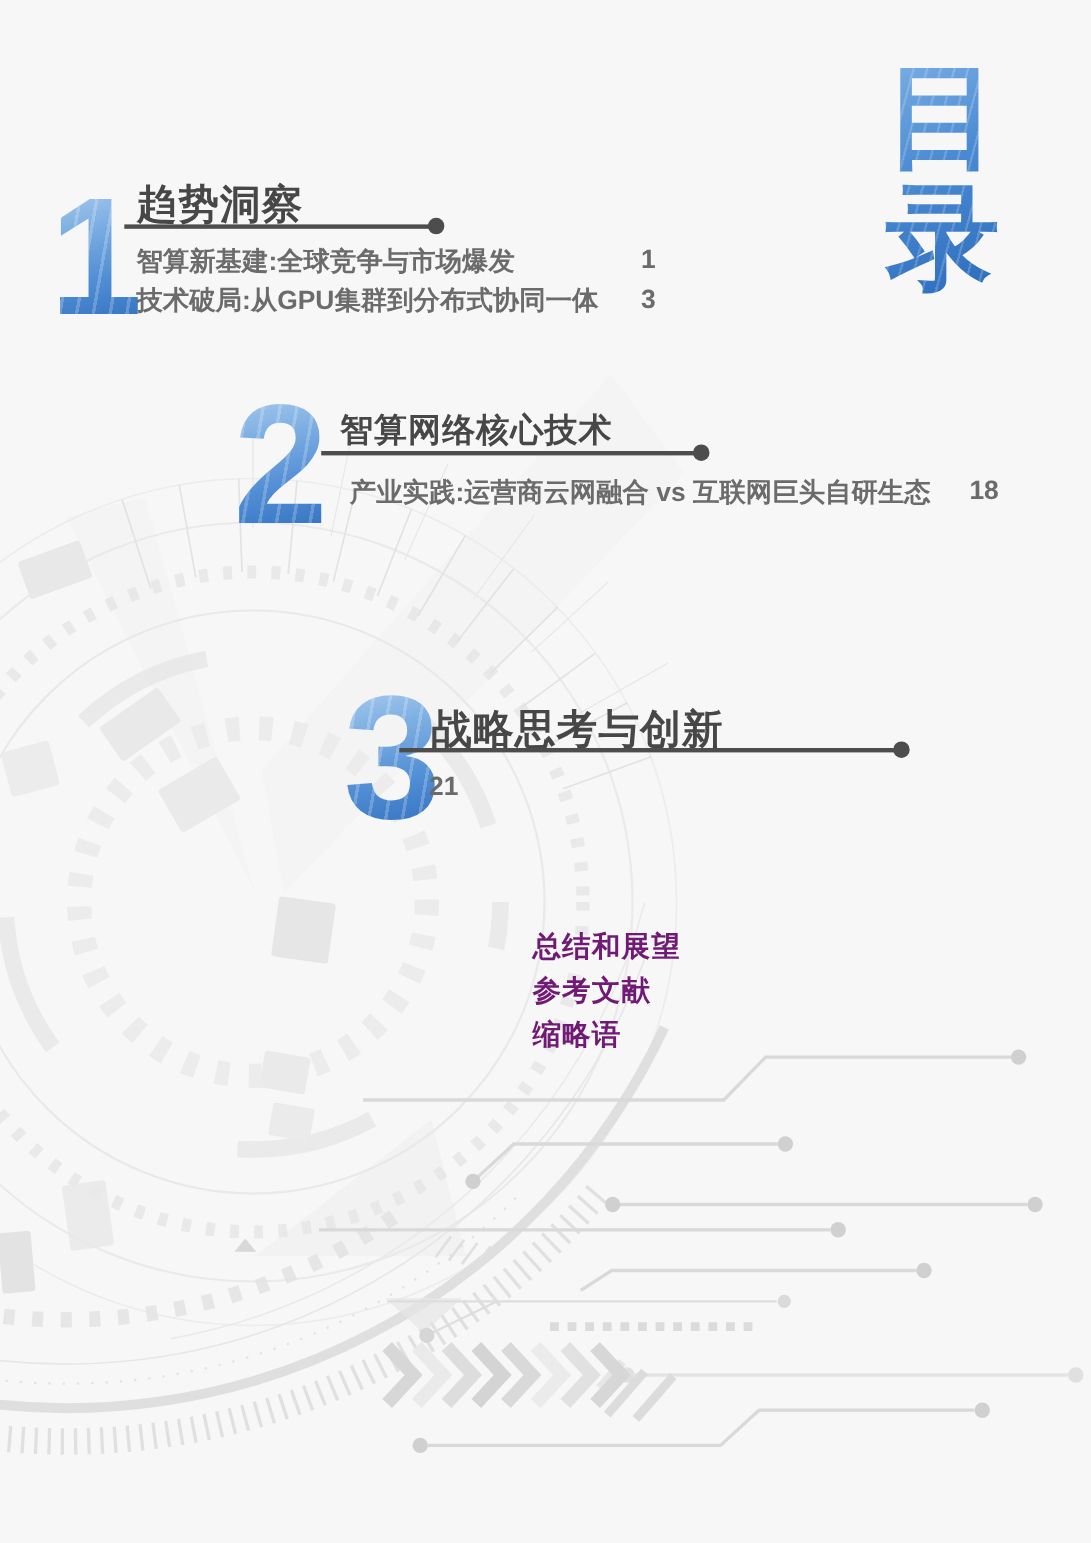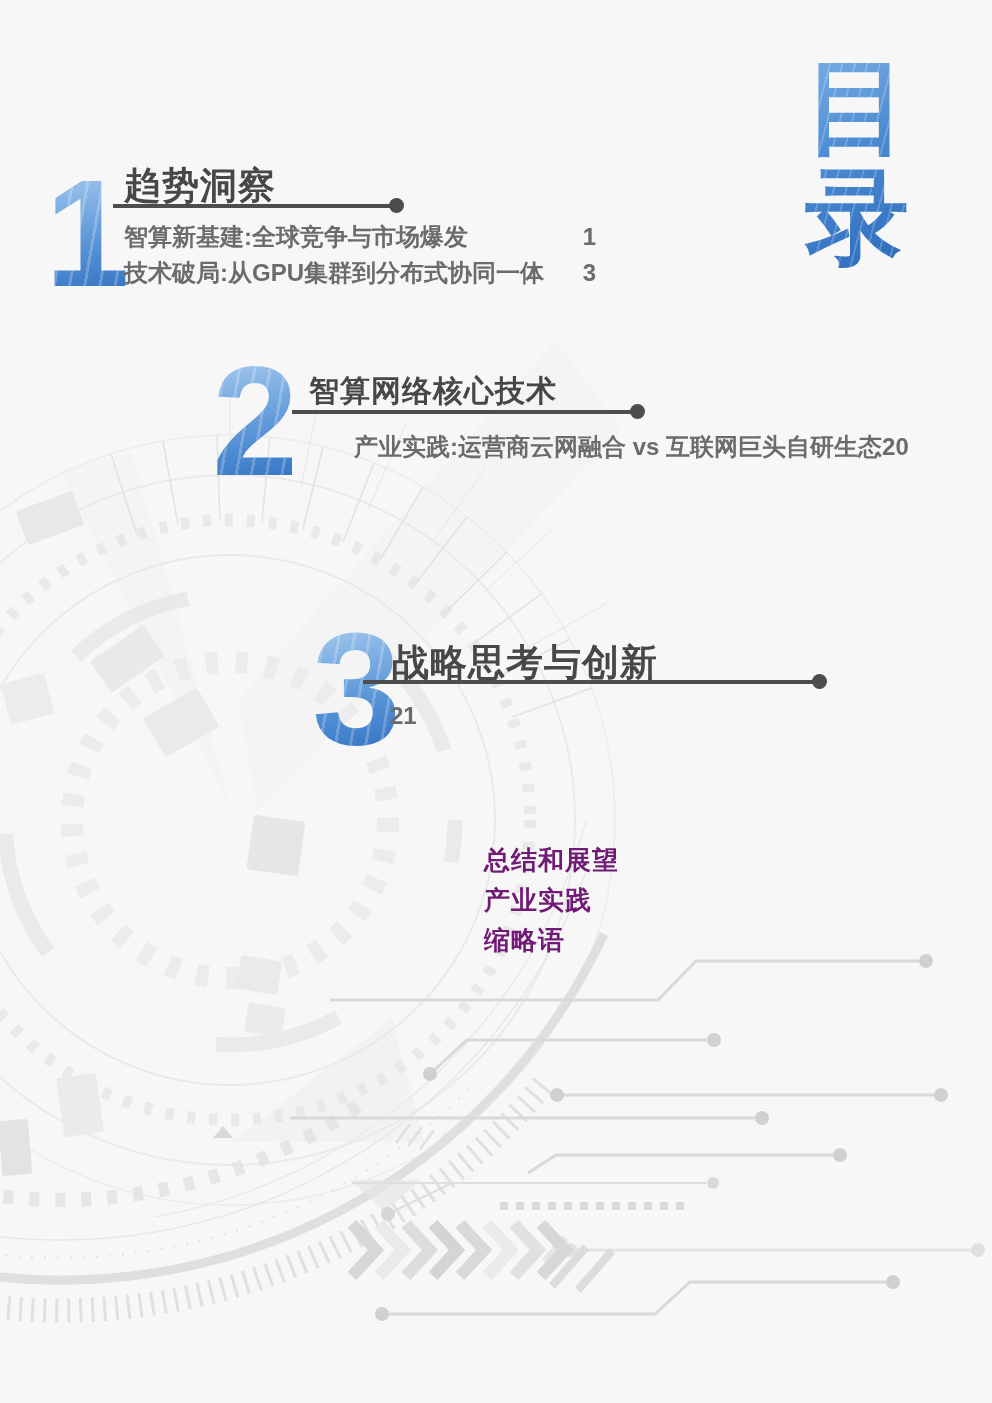--- a/index.html
+++ b/index.html
@@ -186,23 +186,23 @@
       </div>
     </div>
   </div>
 
   <div>
     <div class="abs blue-num" style="left:212px;top:344px;font-size:155px;">2</div>
     <div class="abs sec-title" style="left:309px;top:371px;font-size:30px;">智算网络核心技术</div>
     <div class="rule" style="left:292px;top:410px;width:342px;"></div>
     <div class="rule-dot" style="left:630px;top:404px;"></div>
     <div class="abs entries" style="left:318px;top:428px;width:590px;">
-      <div class="entry" style="height:38px;margin-left:36px;">
+      <div class="entry" style="height:38px;">
         <span>产业实践:运营商云网融合 vs 互联网巨头自研生态</span>
-        <span class="pg">20</span>
+        <span class="pg">18</span>
       </div>
     </div>
   </div>
 
   <div>
     <div class="abs blue-num" style="left:312px;top:609px;font-size:160px;">3</div>
     <div class="abs sec-title" style="left:392px;top:638px;font-size:37px;">战略思考与创新</div>
     <div class="rule" style="left:363px;top:680px;width:452px;"></div>
     <div class="rule-dot" style="left:812px;top:674px;"></div>
     <div class="abs entries" style="left:390px;top:696px;width:520px;">
@@ -210,20 +210,20 @@
         <span class="pg">21</span>
       </div>
     </div>
   </div>
 
   <div class="abs" style="left:484px;top:840px;">
     <div class="extra-entry">
       <span>总结和展望</span>
     </div>
     <div class="extra-entry">
-      <span>产业实践</span>
+      <span>参考文献</span>
     </div>
     <div class="extra-entry">
       <span>缩略语</span>
     </div>
   </div>
 
 </div>
 
 </body></html>

